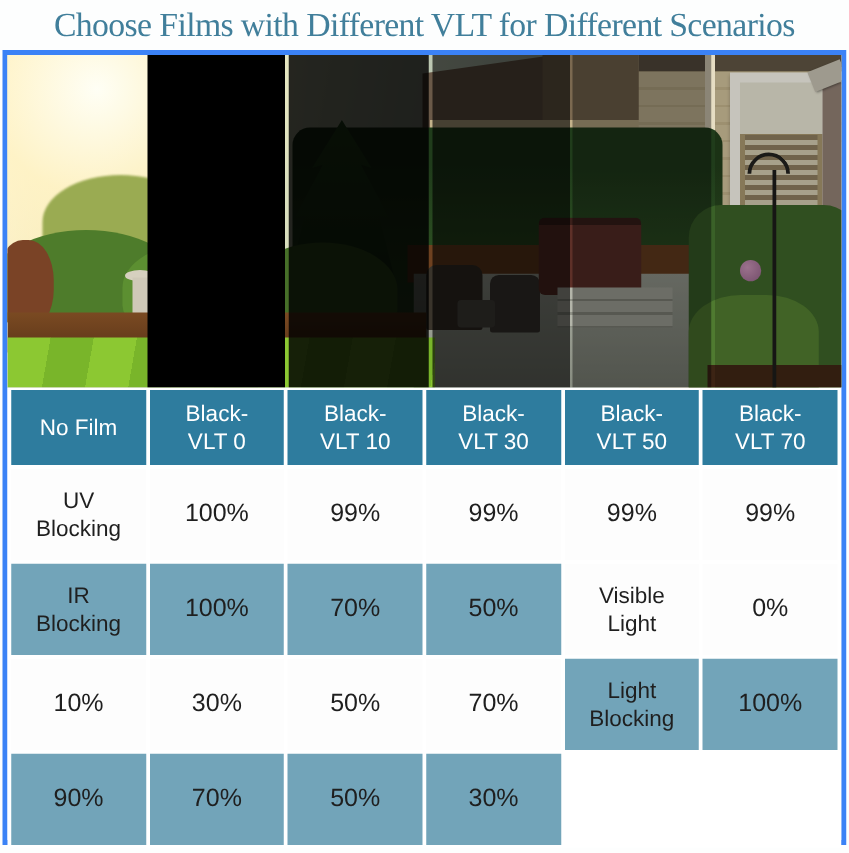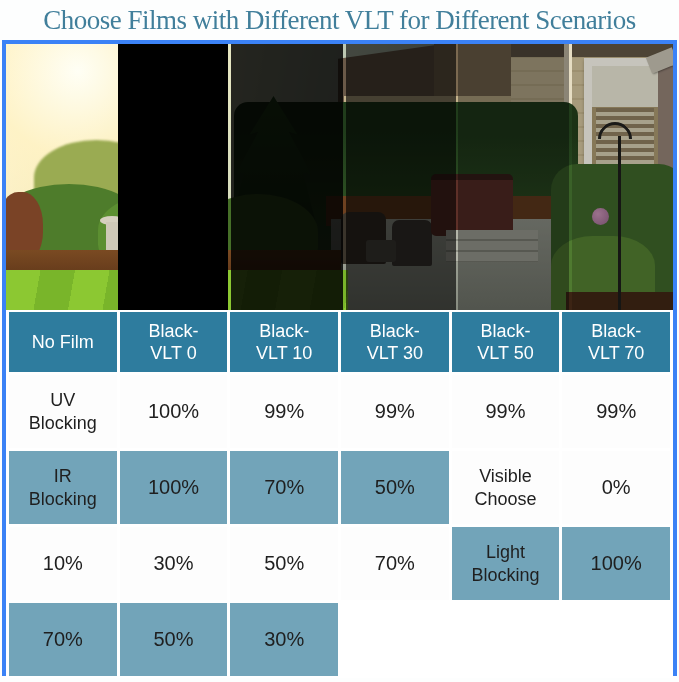--- a/index.html
+++ b/index.html
@@ -163,28 +163,29 @@
     <div class="cell">99%</div>
     <div class="cell">99%</div>
 
     <div class="cell alt label">IR
 Blocking</div>
     <div class="cell alt">100%</div>
     <div class="cell alt">70%</div>
     <div class="cell alt">50%</div>
 
     <div class="cell label">Visible
-Choose</div>
+Light</div>
     <div class="cell">0%</div>
     <div class="cell">10%</div>
     <div class="cell">30%</div>
     <div class="cell">50%</div>
     <div class="cell">70%</div>
 
     <div class="cell alt label">Light
 Blocking</div>
     <div class="cell alt">100%</div>
+    <div class="cell alt">90%</div>
     <div class="cell alt">70%</div>
     <div class="cell alt">50%</div>
     <div class="cell alt">30%</div>
   </div>
 
 </div>
 
 </body></html>

